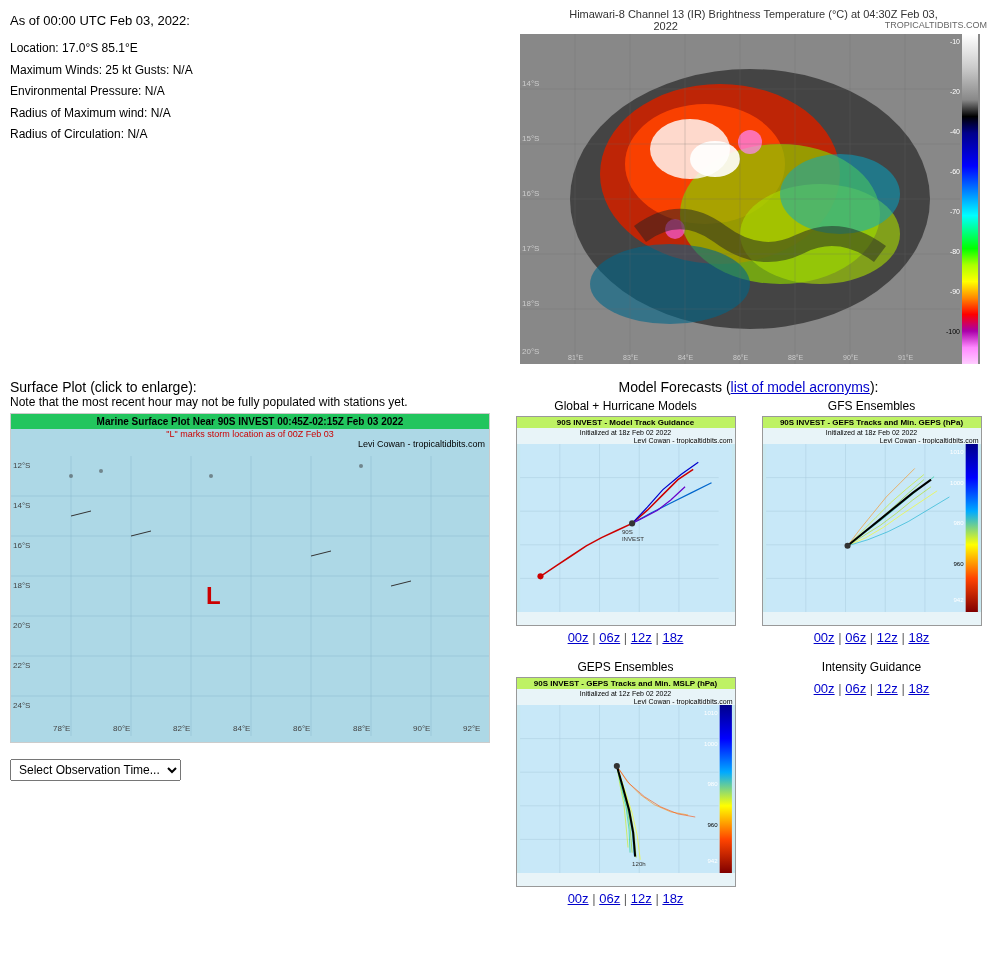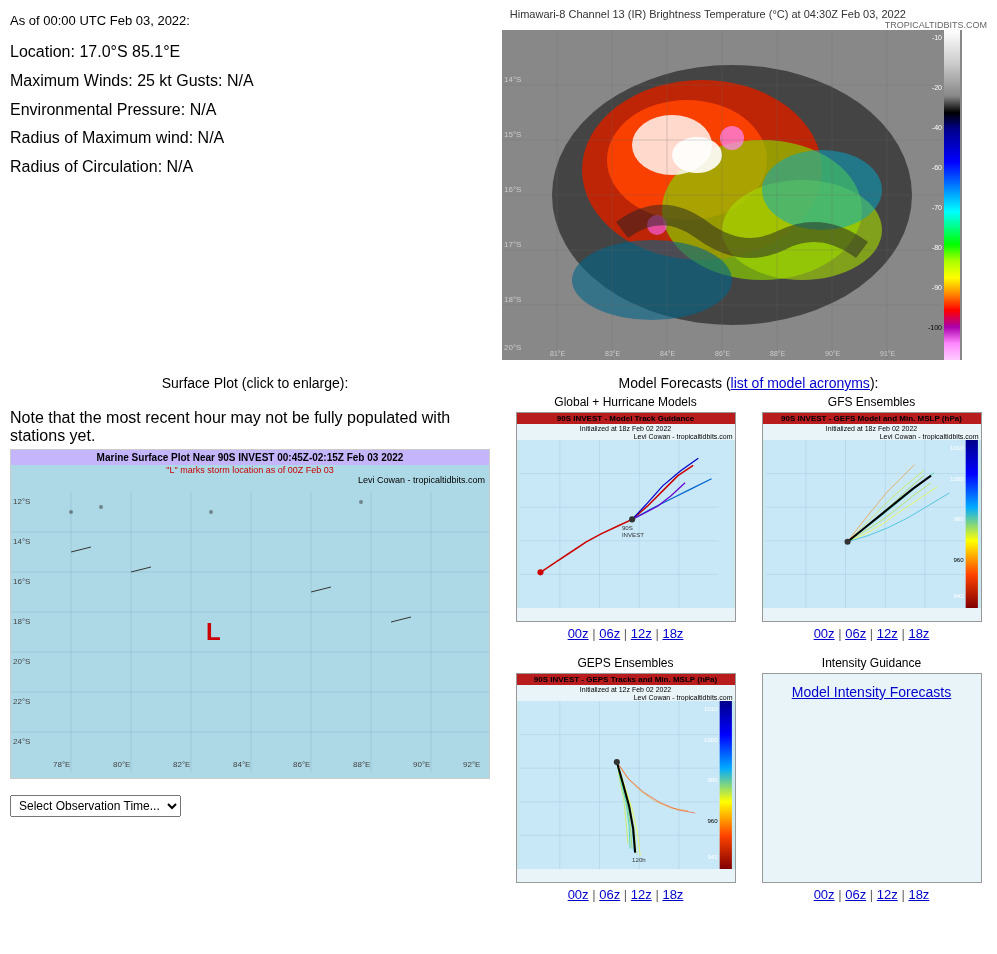--- a/index.html
+++ b/index.html
@@ -8,33 +8,33 @@
       font-size: 13px;
       background: #fff;
       color: #000;
       width: 997px;
       min-height: 954px;
     }
     .top-section {
       display: flex;
       flex-direction: row;
       padding: 8px 10px 5px 10px;
-      gap: 2px;
+      gap: 20px;
     }
     .top-left {
       flex: 0 0 490px;
       padding-top: 5px;
     }
     .top-left .timestamp {
       font-size: 13px;
       margin-bottom: 10px;
     }
     .top-left .info-block {
       line-height: 1.8;
-      font-size: 16px;
+      font-size: 12px;
     }
     .top-right {
       flex: 1;
     }
     .satellite-title {
       font-size: 11px;
       text-align: center;
       color: #333;
       margin-bottom: 2px;
     }
@@ -54,37 +54,36 @@
       flex-direction: row;
       padding: 5px 10px;
       gap: 10px;
       margin-top: 5px;
     }
     .bottom-left {
       flex: 0 0 490px;
     }
     .surface-plot-title {
       font-size: 14px;
-      text-align: center;
-      margin-bottom: 18px;
+      margin-bottom: 0;
     }
     .surface-note {
-      font-size: 16px;
+      font-size: 12px;
       margin-bottom: 4px;
     }
     .surface-map-container {
       border: 1px solid #ccc;
       background: #add8e6;
       width: 480px;
       height: 330px;
       position: relative;
       overflow: hidden;
     }
     .surface-map-title {
-      background: #c4b5fd;
+      background: #22c55e;
       padding: 2px 4px;
       font-size: 10px;
       font-weight: bold;
       text-align: center;
       color: #000;
     }
     .surface-map-subtitle {
       font-size: 9px;
       color: #cc0000;
       text-align: center;
@@ -133,21 +132,21 @@
       width: 220px;
       height: 210px;
       border: 1px solid #999;
       background: #e8f4f8;
       position: relative;
       overflow: hidden;
     }
     .model-img-title {
       font-size: 8px;
       text-align: center;
-      background: #b91c1c;
+      background: #bef264;
       padding: 1px 2px;
       font-weight: bold;
     }
     .model-img-sub {
       font-size: 7px;
       text-align: center;
       padding: 1px;
     }
     .model-img-author {
       font-size: 7px;
@@ -398,21 +397,21 @@
           <span> | </span>
           <a href="#">12z</a>
           <span> | </span>
           <a href="#">18z</a>
         </div>
       </div>
 
       <div class="model-cell">
         <div class="model-cell-title">GFS Ensembles</div>
         <div class="model-img-box">
-          <div class="model-img-title">90S INVEST - GEFS Model and Min. MSLP (hPa)</div>
+          <div class="model-img-title">90S INVEST - GEFS Tracks and Min. GEPS (hPa)</div>
           <div class="model-img-sub">Initialized at 18z Feb 02 2022</div>
           <div class="model-img-author">Levi Cowan - tropicaltidbits.com</div>
           <div class="model-img-area">
             <svg width="100%" height="100%" viewBox="0 0 208 165">
               <rect width="208" height="165" fill="#c8e8f8"></rect>
               <defs>
                 <linearGradient id="cbGFS" x1="1" y1="0" x2="1" y2="1">
                   <stop offset="0%" stop-color="#00008b"></stop>
                   <stop offset="20%" stop-color="#0000ff"></stop>
                   <stop offset="40%" stop-color="#00aaff"></stop>
@@ -520,23 +519,20 @@
           <a href="#">06z</a>
           <span> | </span>
           <a href="#">12z</a>
           <span> | </span>
           <a href="#">18z</a>
         </div>
       </div>
 
       <div class="model-cell">
         <div class="model-cell-title">Intensity Guidance</div>
-        <div class="model-img-box intensity-guidance">
-          <a href="#" class="model-link">Model Intensity Forecasts</a>
-        </div>
         <div class="time-links">
           <a href="#">00z</a>
           <span> | </span>
           <a href="#">06z</a>
           <span> | </span>
           <a href="#">12z</a>
           <span> | </span>
           <a href="#">18z</a>
         </div>
       </div>

